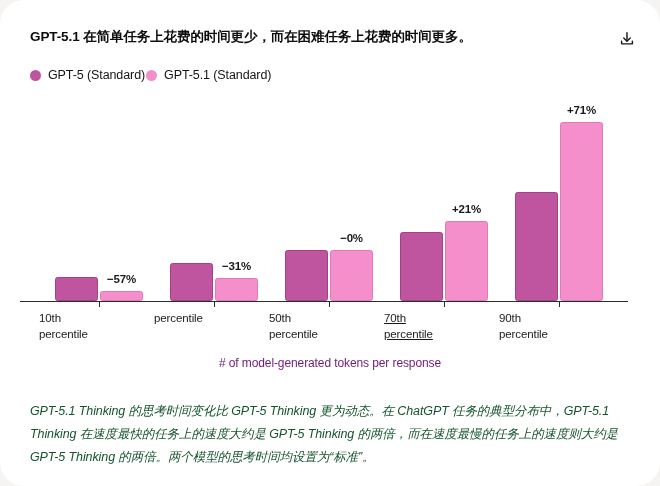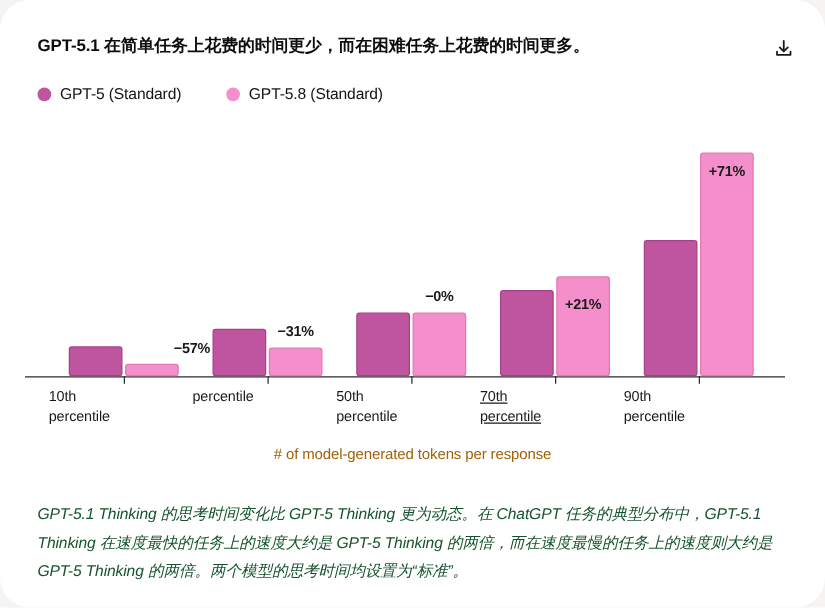--- a/index.html
+++ b/index.html
@@ -47,21 +47,21 @@
     cursor: pointer;
   }
 
   
   .legend {
     position: absolute;
     left: 30px;
     top: 68px;
     display: flex;
     align-items: center;
-    gap: 36px;
+    gap: 1px;
   }
   .legend-item {
     display: flex;
     align-items: center;
     gap: 7px;
     font-size: 12.5px;
     color: #141414;
     letter-spacing: -0.1px;
   }
   .legend-dot {
@@ -132,21 +132,21 @@
     transform: translateX(-50%);
   }
 
   .axis-caption {
     position: absolute;
     left: 0;
     top: 356px;
     width: 660px;
     text-align: center;
     font-size: 12px;
-    color: #a16207;
+    color: #701a75;
     letter-spacing: -0.1px;
   }
 
   
   .caption {
     position: absolute;
     left: 30px;
     top: 400px;
     width: 604px;
     font-size: 12.5px;
@@ -173,42 +173,42 @@
     </span>
   </div>
 
   <div class="legend">
     <div class="legend-item">
       <span class="legend-dot" style="background:#bf549f"></span>
       <span>GPT-5 (Standard)</span>
     </div>
     <div class="legend-item">
       <span class="legend-dot" style="background:#f48fcb"></span>
-      <span>GPT-5.8 (Standard)</span>
+      <span>GPT-5.1 (Standard)</span>
     </div>
   </div>
 
   <div class="plot">
     <div class="axis-line"></div>
     <div id="bars-layer">
         <div class="bar v5" style="left: 55px; top: 277px; width: 43px; height: 24px; position: absolute; bottom: auto;"></div>
         <div class="bar v51" style="left: 100px; top: 291px; width: 43px; height: 10px; position: absolute; bottom: auto;"></div>
-        <div class="delta-label" style="left: 121.5px; top: 273px; margin-left: 32px;">−57%</div>
+        <div class="delta-label" style="left: 121.5px; top: 273px;">−57%</div>
         <div class="bar v5" style="left: 170px; top: 263px; width: 43px; height: 38px; position: absolute; bottom: auto;"></div>
         <div class="bar v51" style="left: 215px; top: 278px; width: 43px; height: 23px; position: absolute; bottom: auto;"></div>
         <div class="delta-label" style="left: 236.5px; top: 260px;">−31%</div>
         <div class="bar v5" style="left: 285px; top: 250px; width: 43px; height: 51px; position: absolute; bottom: auto;"></div>
         <div class="bar v51" style="left: 330px; top: 250px; width: 43px; height: 51px; position: absolute; bottom: auto;"></div>
         <div class="delta-label" style="left: 351.5px; top: 232px;">−0%</div>
         <div class="bar v5" style="left: 400px; top: 232px; width: 43px; height: 69px; position: absolute; bottom: auto;"></div>
         <div class="bar v51" style="left: 445px; top: 221px; width: 43px; height: 80px; position: absolute; bottom: auto;"></div>
-        <div class="delta-label" style="left: 466.5px; top: 203px; margin-top: 35px;">+21%</div>
+        <div class="delta-label" style="left: 466.5px; top: 203px;">+21%</div>
         <div class="bar v5" style="left: 515px; top: 192px; width: 43px; height: 109px; position: absolute; bottom: auto;"></div>
         <div class="bar v51" style="left: 560px; top: 122px; width: 43px; height: 179px; position: absolute; bottom: auto;"></div>
-        <div class="delta-label" style="left: 581.5px; top: 104px; margin-top: 28px;">+71%</div>
+        <div class="delta-label" style="left: 581.5px; top: 104px;">+71%</div>
       </div>
     <div id="ticks-layer">
         <div class="tick" style="left: 99px;"></div>
         <div class="tick" style="left: 214px;"></div>
         <div class="tick" style="left: 329px;"></div>
         <div class="tick" style="left: 444px;"></div>
         <div class="tick" style="left: 559px;"></div>
       </div>
     <div id="ticklabels-layer">
         <div class="tick-label" style="left: 99px;">

